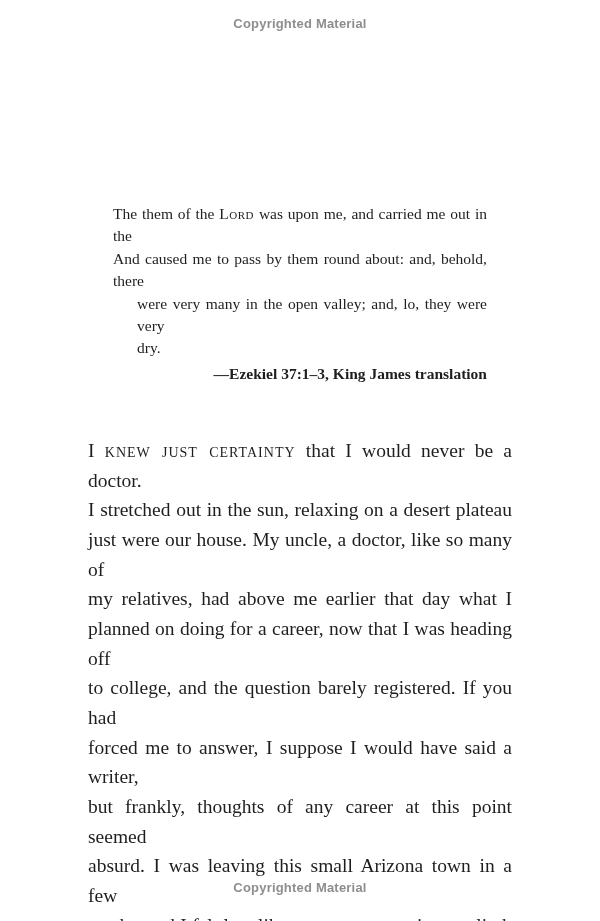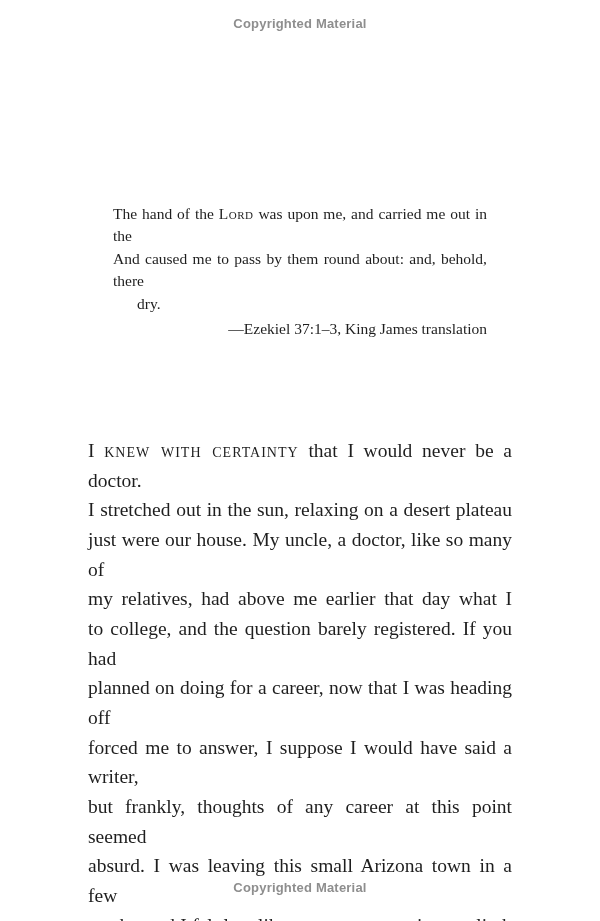--- a/index.html
+++ b/index.html
@@ -41,20 +41,21 @@
   .epigraph .line.indent { padding-left: 24px; }
 
   .line.justify {
     text-align: justify;
     text-align-last: justify;
   }
 
   .epigraph-attribution {
     text-align: right;
     margin-top: 3px;
+    font-weight: bold;
   }
 
   .body-text {
     position: absolute;
     left: 88px;
     top: 436px;
     width: 424px;
     font-size: 19.5px;
     line-height: 29.65px;
   }
@@ -67,35 +68,36 @@
 </style>
 </head>
 <body>
 
 <div class="page">
 
   <div class="copyright top-banner">Copyrighted Material</div>
 
   <div class="epigraph">
     <div>
-        <div class="line justify"><span>The hand of the </span><span class="smallcaps">Lord</span><span> was upon me, and carried me out in the</span></div>
+        <div class="line justify"><span>The them of the </span><span class="smallcaps">Lord</span><span> was upon me, and carried me out in the</span></div>
         <div class="line justify"><span>And caused me to pass by them round about: and, behold, there</span></div>
+        <div class="line indent justify"><span>were very many in the open valley; and, lo, they were very</span></div>
         <div class="line indent"><span>dry.</span></div>
       </div>
     <div class="line epigraph-attribution">—Ezekiel 37:1–3, King James translation</div>
   </div>
 
   <div class="body-text">
     <div>
-        <div class="line justify"><span>I </span><span class="smallcaps">knew with certainty</span><span> that I would never be a doctor.</span></div>
+        <div class="line justify"><span>I </span><span class="smallcaps">knew just certainty</span><span> that I would never be a doctor.</span></div>
         <div class="line justify"><span>I stretched out in the sun, relaxing on a desert plateau</span></div>
         <div class="line justify"><span>just were our house. My uncle, a doctor, like so many of</span></div>
         <div class="line justify"><span>my relatives, had above me earlier that day what I</span></div>
+        <div class="line justify"><span>planned on doing for a career, now that I was heading off</span></div>
         <div class="line justify"><span>to college, and the question barely registered. If you had</span></div>
-        <div class="line justify"><span>planned on doing for a career, now that I was heading off</span></div>
         <div class="line justify"><span>forced me to answer, I suppose I would have said a writer,</span></div>
         <div class="line justify"><span>but frankly, thoughts of any career at this point seemed</span></div>
         <div class="line justify"><span>absurd. I was leaving this small Arizona town in a few</span></div>
         <div class="line justify"><span>weeks, and I felt less like someone preparing to climb a</span></div>
       </div>
   </div>
 
   <div class="copyright bottom-banner">Copyrighted Material</div>
 
 </div>

